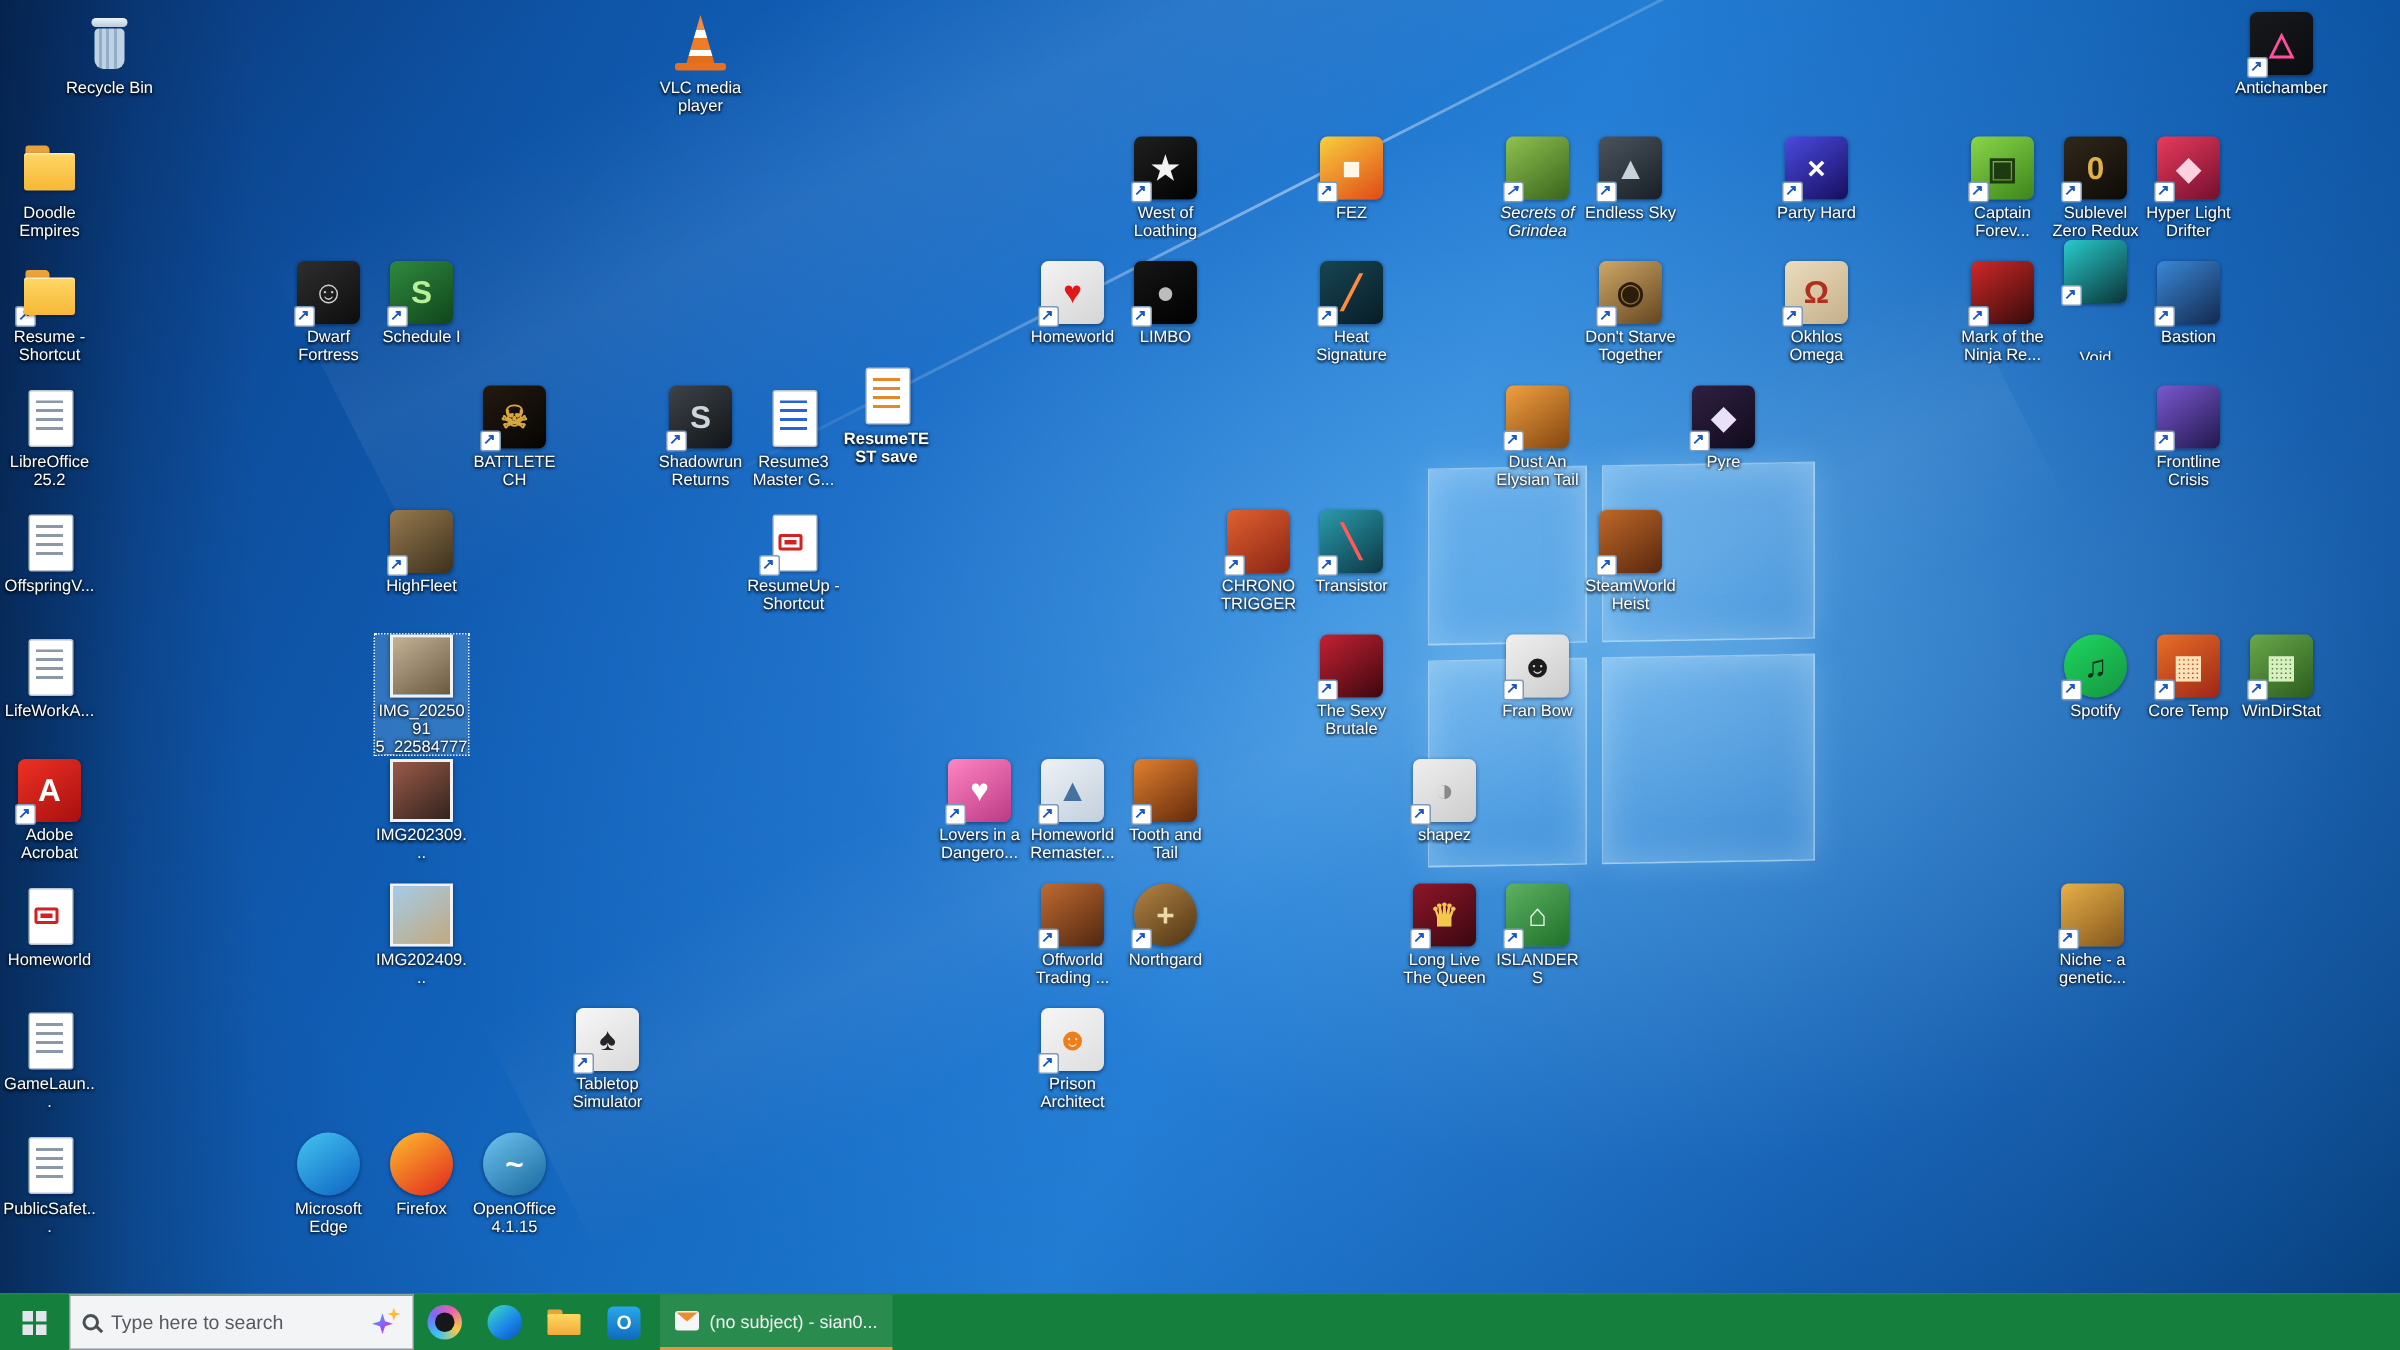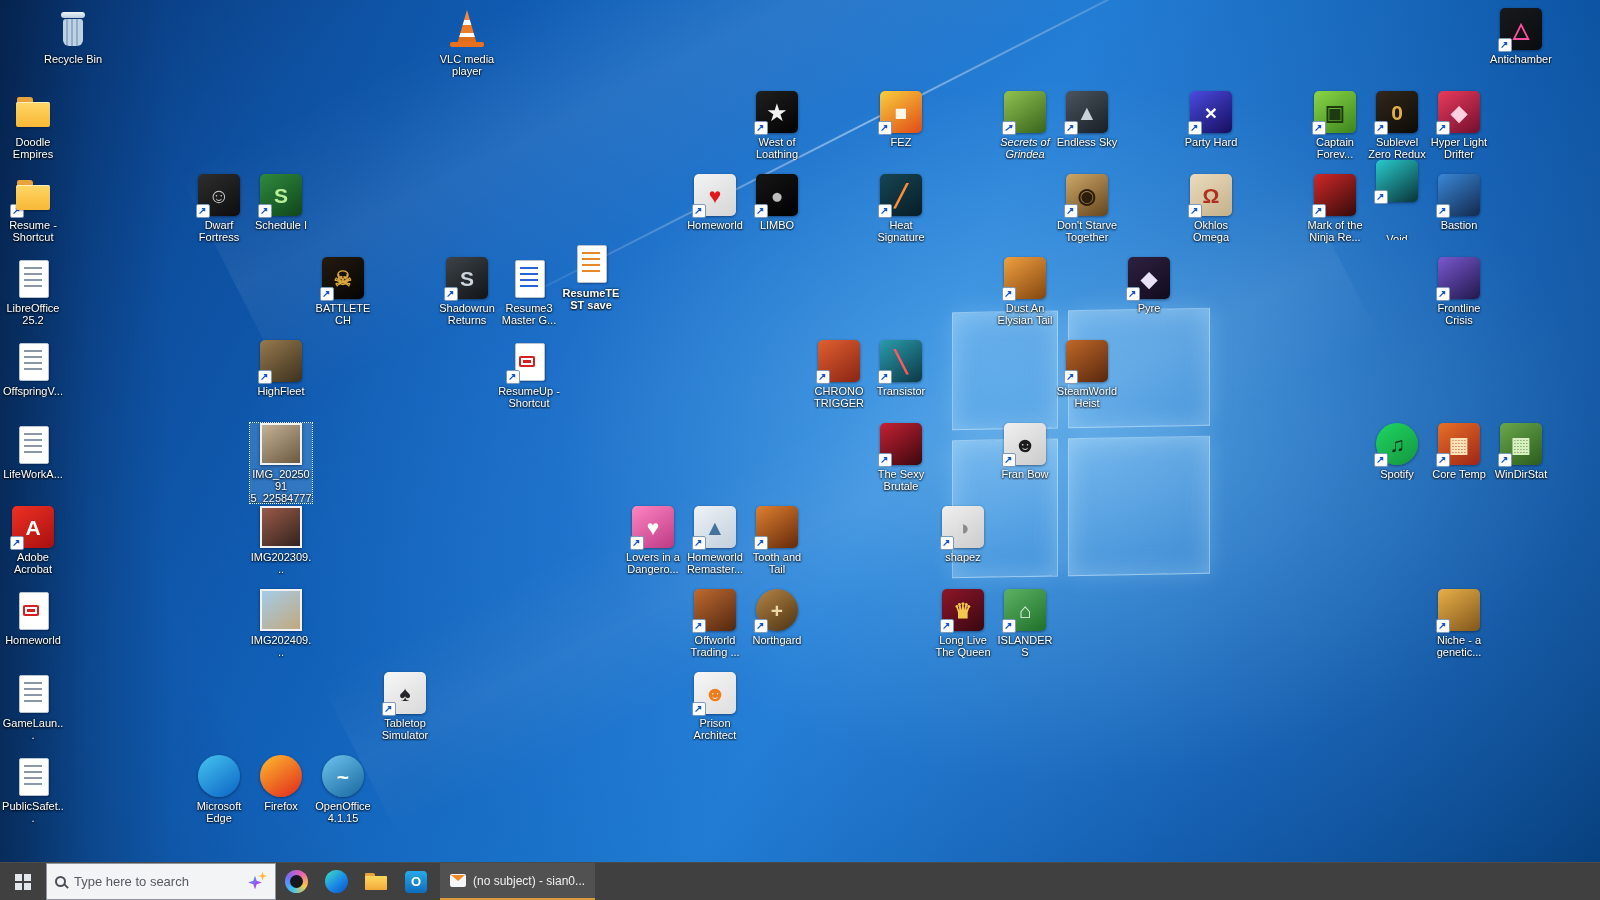--- a/index.html
+++ b/index.html
@@ -79,21 +79,21 @@
     clip-path:polygon(50% 0, 88% 100%, 12% 100%);
     background:linear-gradient(to bottom,#f5893d 0 30%,#fff 30% 45%,#ef7d28 45% 68%,#fff 68% 80%,#e06e1a 80%); }
   .kind-cone::after{ content:""; position:absolute; left:4px; bottom:3px; width:34px; height:5px;
     background:#e8701e; border-radius:2px; }
 
   .sc{ position:absolute; left:-2px; bottom:-2px; width:14px; height:14px; background:#fff;
     border:1px solid #7f9ab8; border-radius:2px; }
   .sc::after{ content:"↗"; position:absolute; left:1px; top:0; font-size:10px; line-height:12px; color:#1a56c4; font-weight:bold; }
 
   
-  #taskbar{ position:absolute; left:0; bottom:0; width:1600px; height:38px; background:#404040;
+  #taskbar{ position:absolute; left:0; bottom:0; width:1600px; height:38px; background:#15803d;
     border-top:1px solid rgba(255,255,255,0.06); display:flex; align-items:stretch; z-index:10; color:#ededed; }
   .tb-start{ width:46px; display:flex; align-items:center; justify-content:center; background:transparent; border:none; cursor:pointer; }
   .winlogo{ display:grid; grid-template-columns:7px 7px; grid-template-rows:7px 7px; gap:2px; }
   .winlogo i{ background:#e3e6ea; }
   .tb-search{ width:230px; background:#f3f4f6; border:1px solid #8f969e; display:flex; align-items:center; gap:8px; padding:0 8px; }
   .mag{ width:11px; height:11px; border:2px solid #4a4f55; border-radius:50%; position:relative; flex:0 0 auto; }
   .mag::after{ content:""; position:absolute; width:6px; height:2px; background:#4a4f55; transform:rotate(45deg); right:-5px; bottom:-2px; }
   .ph{ flex:1; font-size:13px; color:#55595f; white-space:nowrap; overflow:hidden; }
   .sparkle{ position:relative; width:20px; height:20px; flex:0 0 auto; }
   .sparkle .s1{ position:absolute; left:1px; top:4px; width:14px; height:14px;
@@ -515,21 +515,21 @@
         </div>
         <div class="di-label">Frontline Crisis</div>
       </div>
       <div class="di" style="left: 1428px; top: 423px;">
         <div class="di-img kind-tile" style="background: linear-gradient(145deg, rgb(232, 112, 40), rgb(158, 37, 22));">
           <span class="di-glyph" style="color: rgb(255, 226, 184);">▦</span>
           <span class="sc"></span>
         </div>
         <div class="di-label">Core Temp</div>
       </div>
-      <div class="di" style="left: 1428px; top: 589px;">
+      <div class="di" style="left: 1364px; top: 589px;">
         <div class="di-img kind-tile" style="background: linear-gradient(145deg, rgb(232, 176, 72), rgb(130, 86, 28));">
           <span class="sc"></span>
         </div>
         <div class="di-label">Niche - a genetic...</div>
       </div>
       <div class="di" style="left: 1490px; top: 8px;">
         <div class="di-img kind-tile" style="background: linear-gradient(145deg, rgb(23, 25, 29), rgb(10, 12, 15));">
           <span class="di-glyph" style="color: rgb(255, 80, 160);">△</span>
           <span class="sc"></span>
         </div>

